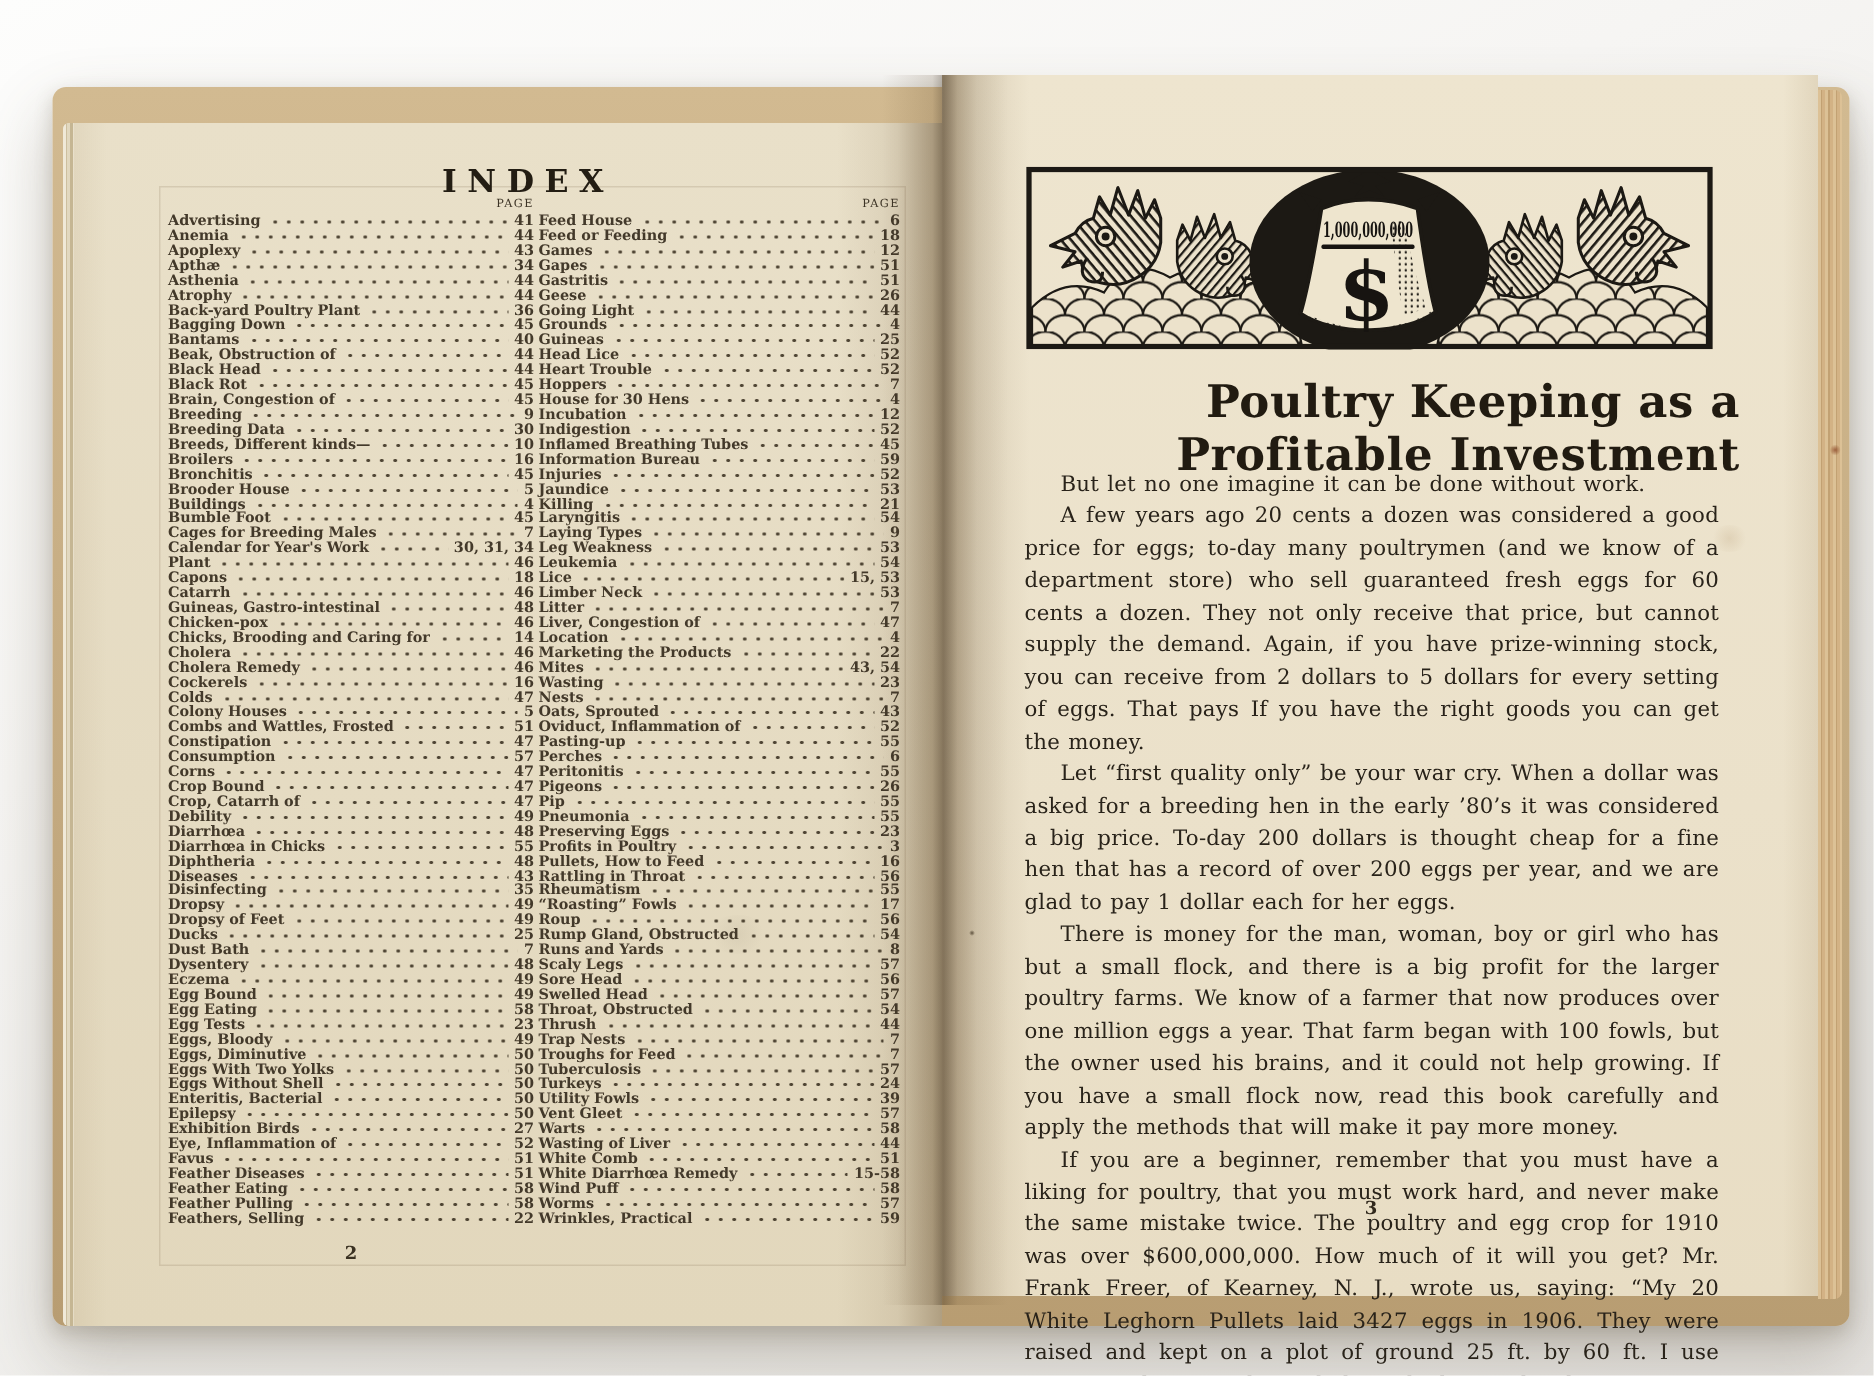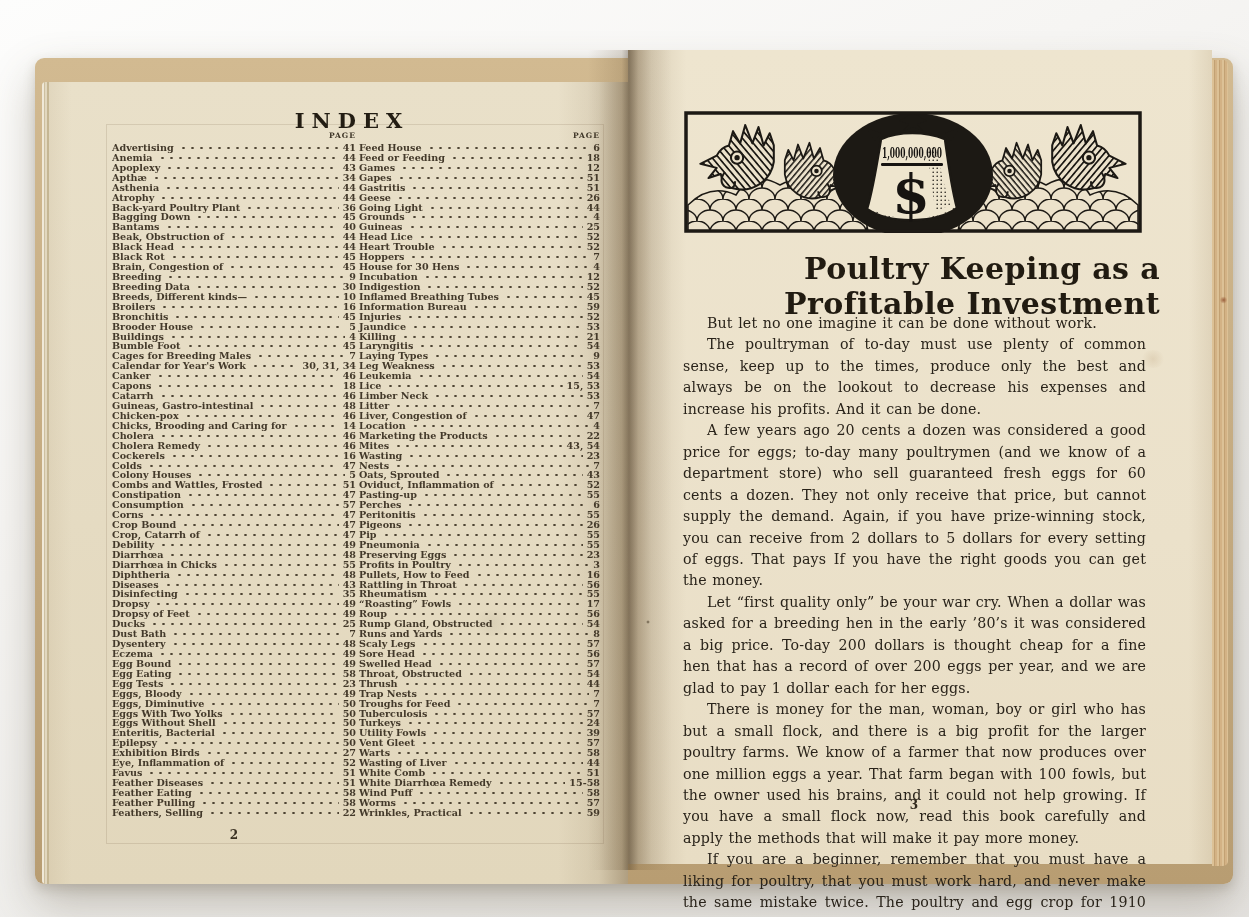--- a/index.html
+++ b/index.html
@@ -44,21 +44,21 @@
   }
   .plate{position:absolute;left:64px;top:42px;width:496px;height:718px;border:1px solid rgba(110,90,60,.16);}
   
   .index-title{
     position:absolute;left:150px;top:26px;width:320px;text-align:center;
     font-size:21px;font-weight:bold;letter-spacing:7px;color:#231d13;
   }
   .col{position:absolute;top:44px;color:#43392a;}
   .col1{left:70px;width:244px;}
   .col2{left:317px;width:241px;}
-  .page-head{font-size:7.5px;font-weight:bold;letter-spacing:1px;text-align:right;height:17px;line-height:19px;color:#3d3426;}
+  .page-head{font-size:7.5px;font-weight:normal;letter-spacing:1px;text-align:right;height:17px;line-height:19px;color:#3d3426;}
   .ix-row{display:flex;align-items:baseline;line-height:9.93px;height:9.93px;font-size:9.6px;font-weight:bold;white-space:nowrap;}
   .ix-dots{
     flex:1;align-self:stretch;margin:0 4px 0 5px;
     background-image:radial-gradient(circle,rgba(62,52,36,.9) 1px,rgba(62,52,36,0) 1.35px);
     background-size:9px 9.93px;background-position:0 64%;background-repeat:repeat-x;
   }
   .ix-num{text-align:right;}
   .folio{position:absolute;font-size:12px;font-weight:bold;color:#3a3122;}
   .folio-left{left:70px;top:746px;width:244px;text-align:center;}
   .folio-right{left:55px;top:748px;width:462px;text-align:center;color:#322a1e;}
@@ -230,21 +230,21 @@
             <span class="ix-num">7</span>
           </div>
 
           <div class="ix-row">
             <span>Calendar for Year's Work</span>
             <span class="ix-dots"></span>
             <span class="ix-num">30, 31, 34</span>
           </div>
 
           <div class="ix-row">
-            <span>Canker</span>
+            <span>Plant</span>
             <span class="ix-dots"></span>
             <span class="ix-num">46</span>
           </div>
 
           <div class="ix-row">
             <span>Capons</span>
             <span class="ix-dots"></span>
             <span class="ix-num">18</span>
           </div>
 
@@ -971,21 +971,20 @@
       </g>
     </svg>
 
     <div class="art-title">Poultry Keeping as a Profitable Investment</div>
 
     <div class="art-body">
 
 
         <p>But let no one imagine it can be done without work.</p>
 
-        <p>The poultryman of to-day must use plenty of common sense, keep up to the times, produce only the best and always be on the lookout to decrease his expenses and increase his profits.  And it can be done.</p>
 
         <p>A few years ago 20 cents a dozen was considered a good price for eggs; to-day many poultrymen (and we know of a department store) who sell guaranteed fresh eggs for 60 cents a dozen.  They not only receive that price, but cannot supply the demand.  Again, if you have prize-winning stock, you can receive from 2 dollars to 5 dollars for every setting of eggs.  That pays If you have the right goods you can get the money.</p>
 
         <p>Let “first quality only” be your war cry.  When a dollar was asked for a breeding hen in the early ’80’s it was considered a big price.  To-day 200 dollars is thought cheap for a fine hen that has a record of over 200 eggs per year, and we are glad to pay 1 dollar each for her eggs.</p>
 
         <p>There is money for the man, woman, boy or girl who has but a small flock, and there is a big profit for the larger poultry farms.  We know of a farmer that now produces over one million eggs a year.  That farm began with 100 fowls, but the owner used his brains, and it could not help growing.  If you have a small flock now, read this book carefully and apply the methods that will make it pay more money.</p>
 
         <p>If you are a beginner, remember that you must have a liking for poultry, that you must work hard, and never make the same mistake twice.  The poultry and egg crop for 1910 was over $600,000,000.  How much of it will you get?  Mr. Frank Freer, of Kearney, N. J., wrote us, saying: “My 20 White Leghorn Pullets laid 3427 eggs in 1906.  They were raised and kept on a plot of ground 25 ft. by 60 ft.  I use Pratts Poultry Regulator daily with the mash.  The eggs were fertile and hatched well.  After deducting cost of feed I made a clear profit of $125 from 20 hens.”</p>
       </div>
 

